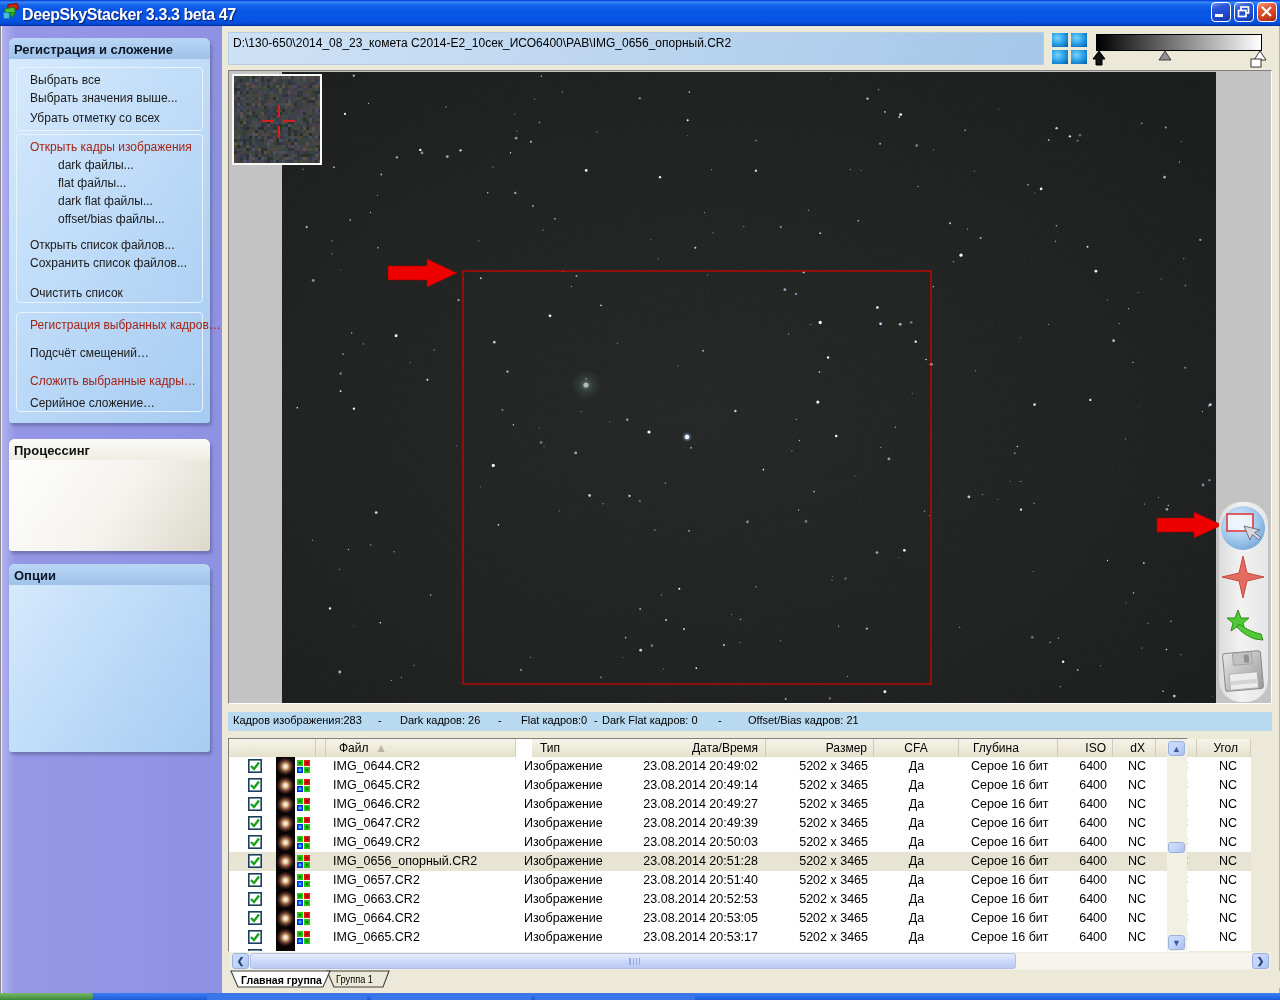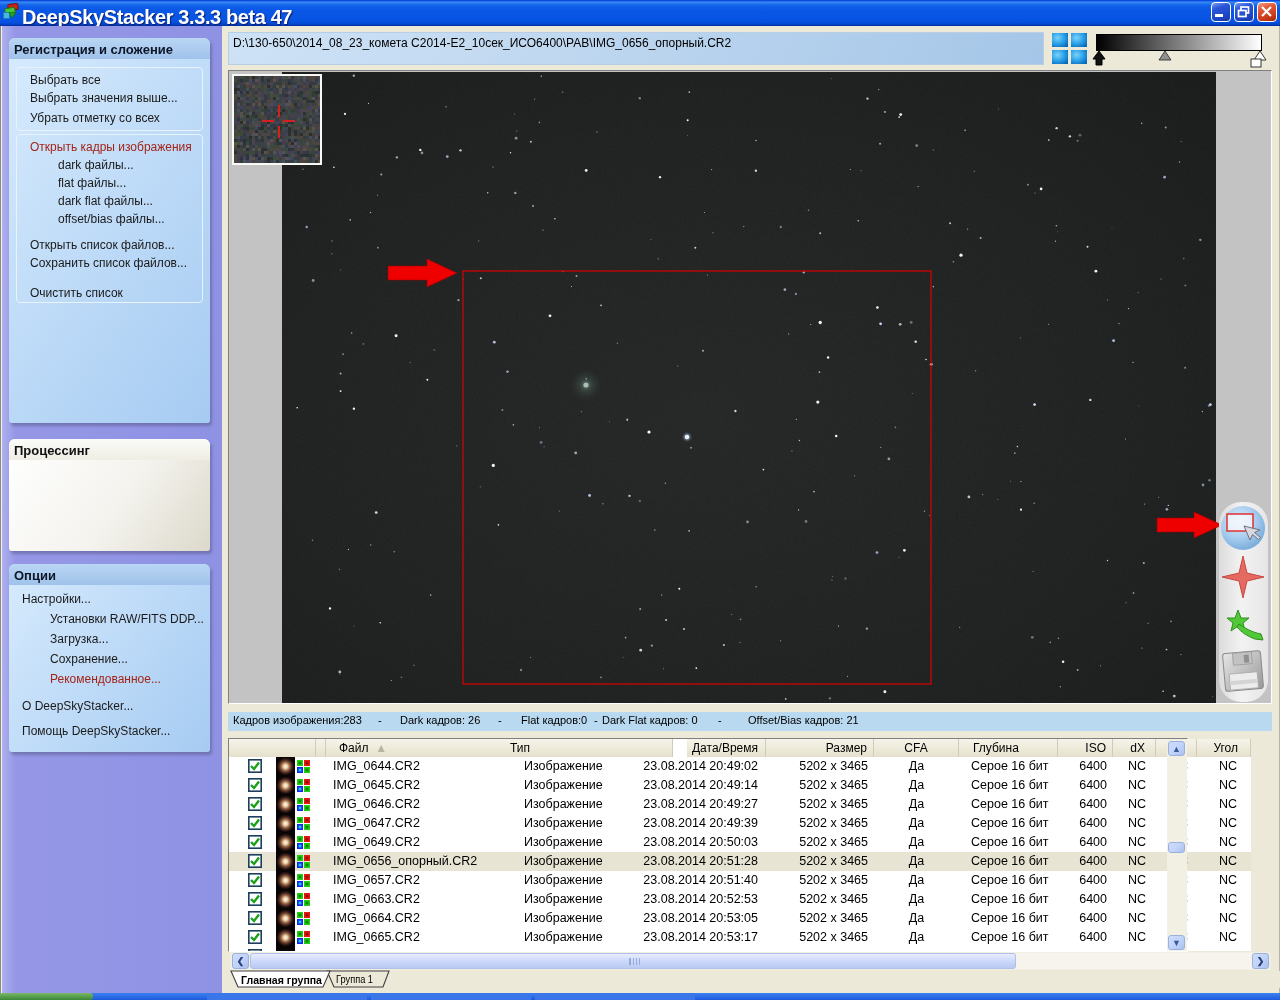--- a/index.html
+++ b/index.html
@@ -3,21 +3,21 @@
 <meta charset="utf-8">
 <style>
   * { margin:0; padding:0; box-sizing:border-box; }
   html,body { width:1280px; height:1000px; overflow:hidden; }
   body { font-family:"Liberation Sans", sans-serif; background:#ece9d8; position:relative; }
   .abs { position:absolute; }
   
   #titlebar { left:0; top:0; width:1280px; height:26px;
     background:linear-gradient(180deg,#0831d9 0%,#1560e8 4%,#3a8bf0 8%,#2b7bee 12%,#1263ec 20%,#0a57e6 38%,#0854e4 72%,#0550de 86%,#0443c8 94%,#032c96 100%);
   }
-  #titletext { left:22px; top:6px; color:#fff; font-size:20px; font-weight:bold; letter-spacing:-0.4px;
+  #titletext { left:22px; top:6px; color:#fff; font-size:16px; font-weight:bold; letter-spacing:-0.4px;
     text-shadow:1px 1px 1px #0a1e6e; }
   .winbtn { top:2px; width:20px; height:20px; border-radius:4px; border:1.4px solid #fff; }
   
   #sidebar { left:2px; top:26px; width:220px; height:967px;
     background:linear-gradient(90deg,#aeb0ee 0%,#9597e6 6%,#8f92e3 100%); }
   .panel { position:absolute; left:9px; width:201px; border-radius:6px 6px 3px 3px; box-shadow:2px 3px 3px rgba(90,90,140,0.55); }
   .panel .hdr { height:21px; font-weight:bold; font-size:13px; padding:4px 0 0 5px; color:#0c1626; border-radius:6px 6px 0 0; }
   .panel .bd { font-size:12px; color:#1a1a1a; }
   .blue { background:linear-gradient(125deg,#d7ebfd 0%,#c0dcf8 45%,#a6cbf2 100%); }
   .blue .hdr { background:linear-gradient(180deg,#b9d6f4 0%,#a0c2ea 100%); color:#0c1626;}
@@ -99,38 +99,35 @@
     <div class="ibox" style="margin-top:3px; height:169px;">
       <div class="it red">Открыть кадры изображения</div>
       <div class="it sub">dark файлы...</div>
       <div class="it sub">flat файлы...</div>
       <div class="it sub">dark flat файлы...</div>
       <div class="it sub">offset/bias файлы...</div>
       <div class="it" style="margin-top:8px;">Открыть список файлов...</div>
       <div class="it">Сохранить список файлов...</div>
       <div class="it" style="margin-top:12px;">Очистить список</div>
     </div>
+    <div class="ibox" style="margin-top:9px; height:100px;">
+      <div class="it red">Регистрация выбранных кадров…</div>
+      <div class="it" style="margin-top:10px;">Подсчёт смещений…</div>
+      <div class="it red" style="margin-top:10px;">Сложить выбранные кадры…</div>
+      <div class="it" style="margin-top:4px;">Серийное сложение…</div>
+    </div>
   </div>
 </div>
 
 <div class="abs panel white" style="top:439px; height:112px;">
   <div class="hdr">Процессинг</div>
 </div>
 
 <div class="abs panel blue" style="top:564px; height:188px;">
   <div class="hdr">Опции</div>
-  <div class="bd" style="padding-top:6px;">
-    <div class="it">Настройки...</div>
-    <div class="it sub" style="margin-top:2px;">Установки RAW/FITS DDP...</div>
-    <div class="it sub" style="margin-top:2px;">Загрузка...</div>
-    <div class="it sub" style="margin-top:2px;">Сохранение...</div>
-    <div class="it sub red" style="margin-top:2px;">Рекомендованное...</div>
-    <div class="it" style="margin-top:9px;">О DeepSkyStacker...</div>
-    <div class="it" style="margin-top:7px;">Помощь DeepSkyStacker...</div>
-  </div>
 </div>
 
 <div class="abs" id="pathbar">D:\130-650\2014_08_23_комета C2014-E2_10сек_ИСО6400\РАВ\IMG_0656_опорный.CR2</div>
 
 <div class="abs" style="left:1052px; top:33px; width:36px; height:33px;">
   <svg width="36" height="33">
     <defs>
       <radialGradient id="bsq" cx="35%" cy="35%" r="80%">
         <stop offset="0%" stop-color="#7cd2f8"></stop>
           <stop offset="55%" stop-color="#28a0e8"></stop>
@@ -1399,21 +1396,21 @@
     <div style="position:absolute; left:0; top:0; width:1022px; height:18px;">
         <div class="th" style="left:0px; width:87px;">
           <div style="position:absolute; left:6px; top:2px;"></div>
         </div>
         <div class="th" style="left:87px; width:10px;">
           <div style="position:absolute; left:6px; top:2px;"></div>
         </div>
         <div class="th" style="left:97px; width:190px;">
           <div style="position:absolute; left:13px; top:2px;">Файл&nbsp;&nbsp;<span style="color:#b8b4a4;">▲</span></div>
         </div>
-        <div class="th" style="left:273px; width:171px;">
+        <div class="th" style="left:303px; width:171px;">
           <div style="position:absolute; left:8px; top:2px;">Тип</div>
         </div>
         <div class="th" style="left:458px; width:79px;">
           <div style="position:absolute; right:7px; top:2px;">Дата/Время</div>
         </div>
         <div class="th" style="left:537px; width:108px;">
           <div style="position:absolute; right:6px; top:2px;">Размер</div>
         </div>
         <div class="th" style="left:645px; width:85px;">
           <div style="position:absolute; left:0; right:0; top:2px; text-align:center;">CFA</div>

